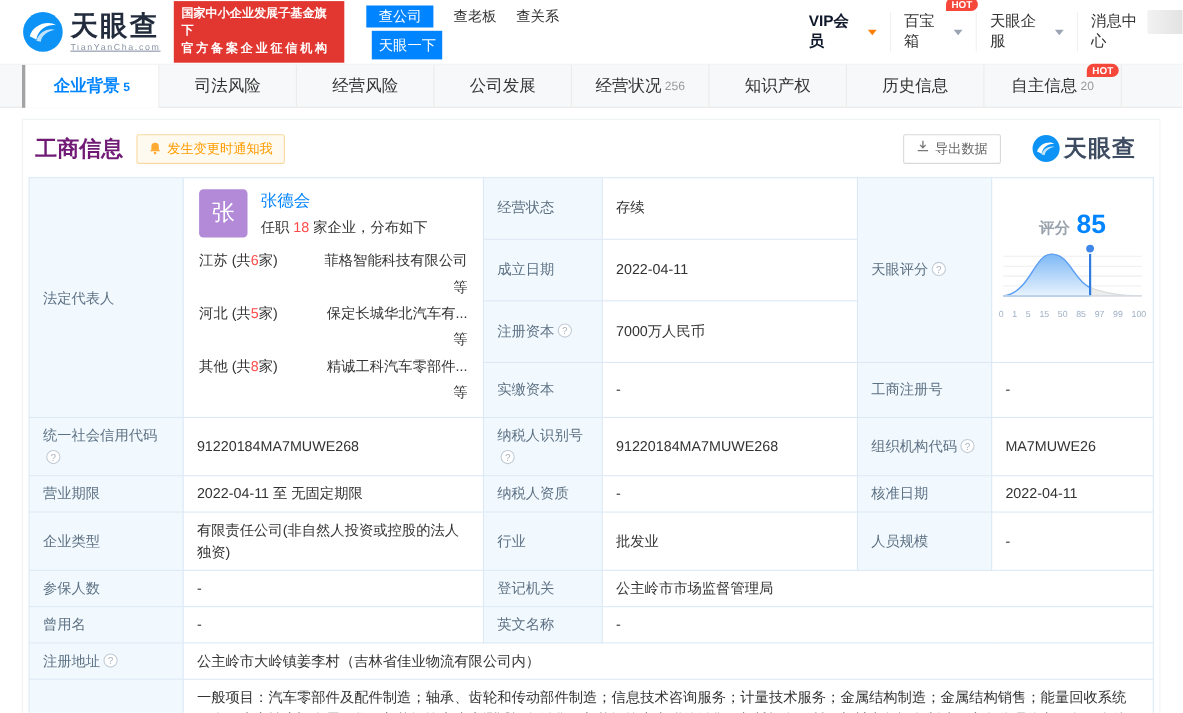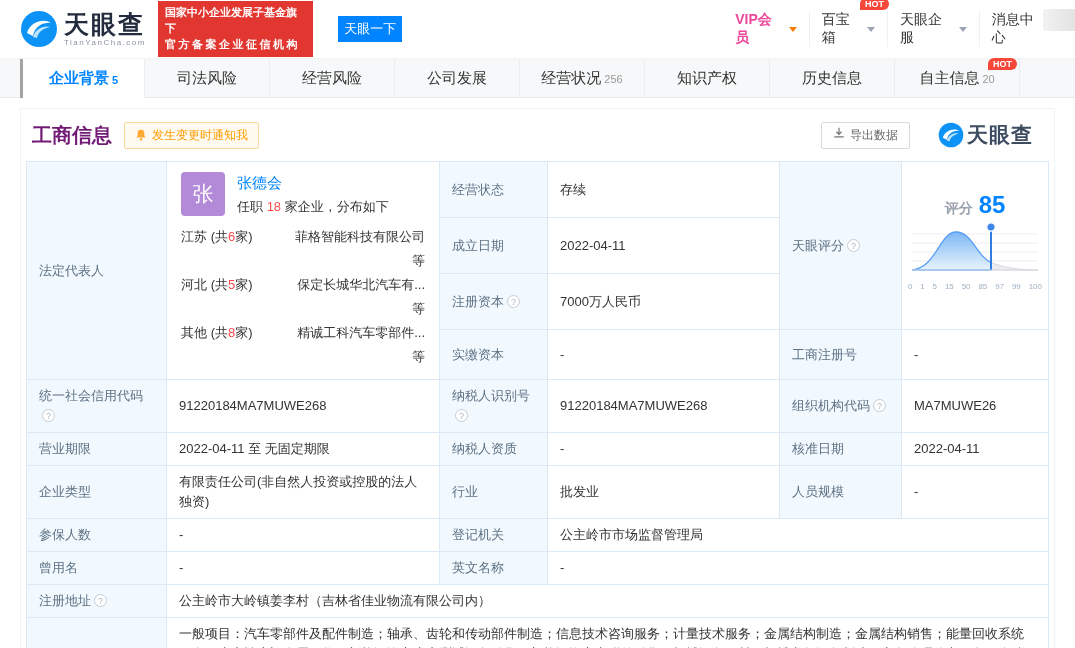--- a/index.html
+++ b/index.html
@@ -4,37 +4,37 @@
 <style>
   * { box-sizing: border-box; margin: 0; padding: 0; }
   html,body { width:1075px; height:648px; background:#fff; overflow:hidden;
     font-family:"Liberation Sans","DejaVu Sans",sans-serif; }
 
   
   .hdr { display:flex; align-items:center; height:58px; padding:0 16px 0 20px; gap:12px; background:#fff; }
   .logo-wrap { display:flex; align-items:center; gap:6px; }
   .brand-col { display:flex; flex-direction:column; line-height:1; }
   .brand-cn { font-size:25px; font-weight:bold; color:#222c3c; letter-spacing:2px; }
-  .brand-en { font-size:8px; color:#8a94a5; letter-spacing:1.5px; margin-top:2px; }
+  .brand-en { font-size:8px; color:#8a94a5; letter-spacing:1.5px; margin-top:2px;text-decoration:underline; }
   .cert-badge { background:#e23730; color:#fff; padding:4px 7px; line-height:1.45; }
   .cert-badge .l1 { font-size:11px; font-weight:bold; display:block; }
   .cert-badge .l2 { font-size:11px; font-weight:bold; display:block; letter-spacing:2.5px; }
   .search-wrap { width:382px; margin-left:8px; }
   .stabs { display:flex; align-items:center; gap:18px; font-size:13px; color:#333; margin-bottom:3px; }
   .stab { cursor:pointer; padding:1px 0; }
   .stab.active { background:#0084ff; color:#fff; padding:1px 11px; }
   .sbox { display:flex; height:26px; }
   .sinput-wrap { position:relative; flex:1; }
   .sinput { width:100%; height:26px; border:1px solid #b9d3ee; padding:0 26px 0 8px; font-size:13px; color:#333; outline:none; font-family:inherit; }
   .clear-ic { position:absolute; right:7px; top:6px; width:14px; height:14px; border-radius:50%; background:#ccd3db; color:#fff; font-size:10px; line-height:14px; text-align:center; cursor:pointer; }
   .sbtn { width:64px; height:26px; background:#0084ff; color:#fff; border:none; font-size:13px; margin-left:5px; cursor:pointer; font-family:Liberation Serif, serif; }
   .hnav { margin-left:auto; display:flex; align-items:center; font-size:14px; color:#333; }
   .hnav-item { display:flex; align-items:center; gap:4px; padding:0 12px; cursor:pointer; position:relative; border-left:1px solid #f0f0f0; }
   .hnav-item:first-child { border-left:none; }
-  .vip { color:#ec4899; font-weight:bold; }
+  .vip { color:#0f172a; font-weight:bold; }
   .caret { width:0; height:0; border:4px solid transparent; border-top:5px solid #9aa4b2; margin-top:4px; }
   .caret.org { border-top-color:#ff7d00; }
   .hot-badge { position:absolute; top:-13px; right:-2px; background:#f5483b; color:#fff; font-size:9px; font-weight:bold; padding:1px 5px; border-radius:7px 7px 7px 0; }
   .redact { position:absolute; right:-46px; top:-2px; width:62px; height:22px; background:linear-gradient(90deg,#f2f2f2,#e3e3e3,#f7f7f7); border-radius:2px; }
 
   
   .tabbar { display:flex; background:#f7f8f9; border-bottom:1px solid #e9e9e9; border-top:1px solid #f3f3f3; padding-left:20px; height:40px; }
   .mtab { width:125px; display:flex; align-items:center; justify-content:center; font-size:15px; color:#333; cursor:pointer; position:relative; border-right:1px solid #ececec; }
   .mtab:first-child { border-left:3px solid #a3a3a3; }
   .mtab.active { background:#fff; color:#0084ff; font-weight:bold; margin-bottom:-1px; }
@@ -87,20 +87,25 @@
       <span class="brand-cn">天眼查</span>
       <span class="brand-en">TianYanCha.com</span>
     </div>
   </div>
   <div class="cert-badge">
     <span class="l1">国家中小企业发展子基金旗下</span>
     <span class="l2">官方备案企业征信机构</span>
   </div>
 
   <div class="search-wrap">
+    <div class="stabs">
+      <span class="stab active">查公司</span>
+      <span class="stab">查老板</span>
+      <span class="stab">查关系</span>
+    </div>
     <div class="sbox">
       <button class="sbtn">天眼一下</button>
     </div>
   </div>
 
   <div class="hnav">
     <span class="hnav-item">
       <span class="vip">VIP会员</span>
       <span class="caret org"></span>
     </span>

